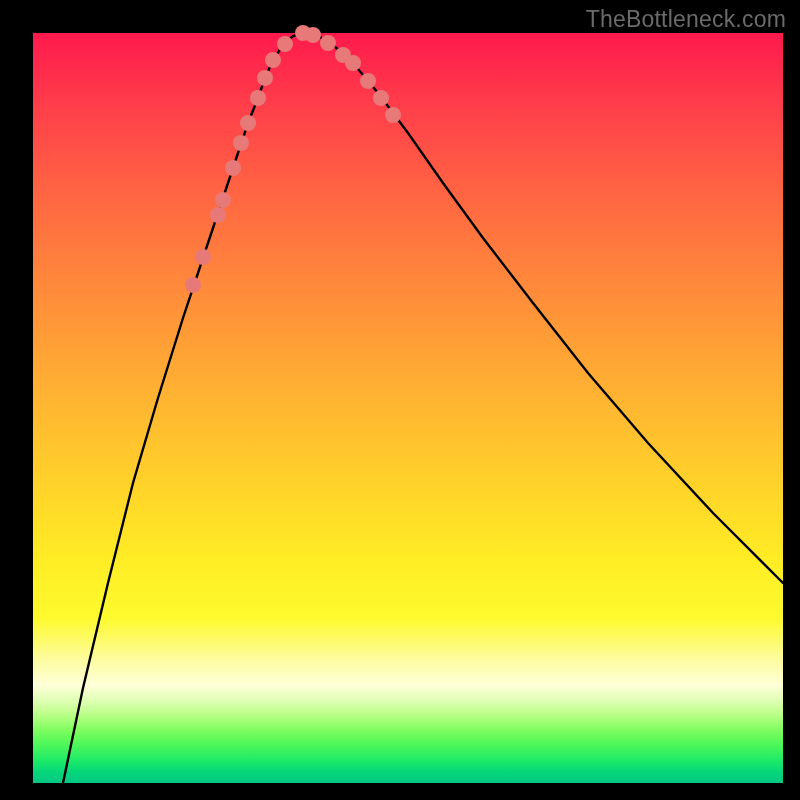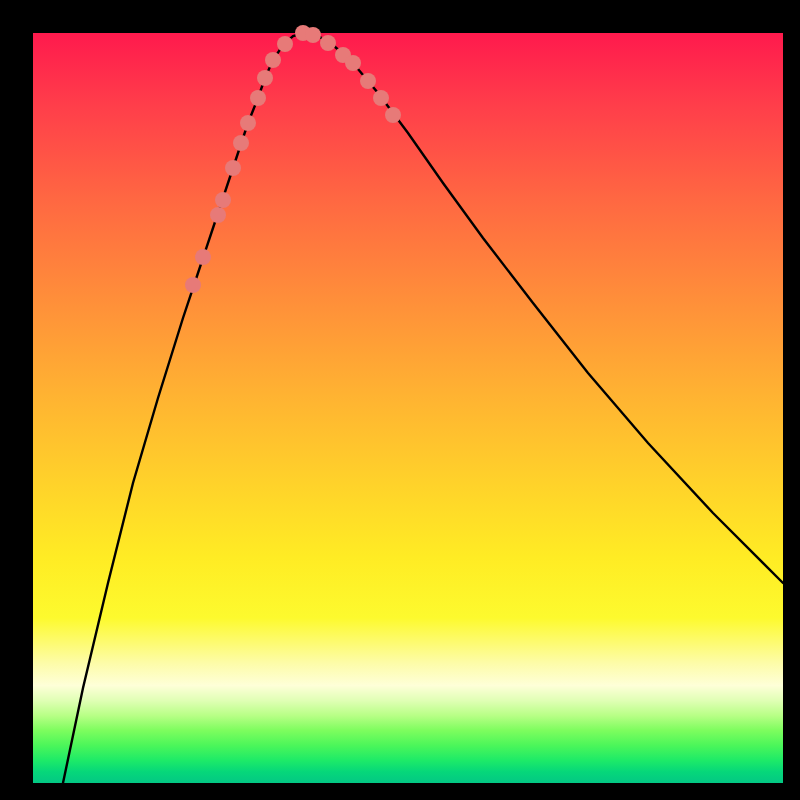--- a/index.html
+++ b/index.html
@@ -89,13 +89,14 @@
         <circle cx="280" cy="2" r="8" fill="#e77a78"></circle>
         <circle cx="295" cy="10" r="8" fill="#e77a78"></circle>
         <circle cx="310" cy="22" r="8" fill="#e77a78"></circle>
         <circle cx="320" cy="30" r="8" fill="#e77a78"></circle>
         <circle cx="335" cy="48" r="8" fill="#e77a78"></circle>
         <circle cx="348" cy="65" r="8" fill="#e77a78"></circle>
         <circle cx="360" cy="82" r="8" fill="#e77a78"></circle>
       </g>
   </svg>
 
+  <div class="watermark">TheBottleneck.com</div>
 </div>
 
 </body></html>

